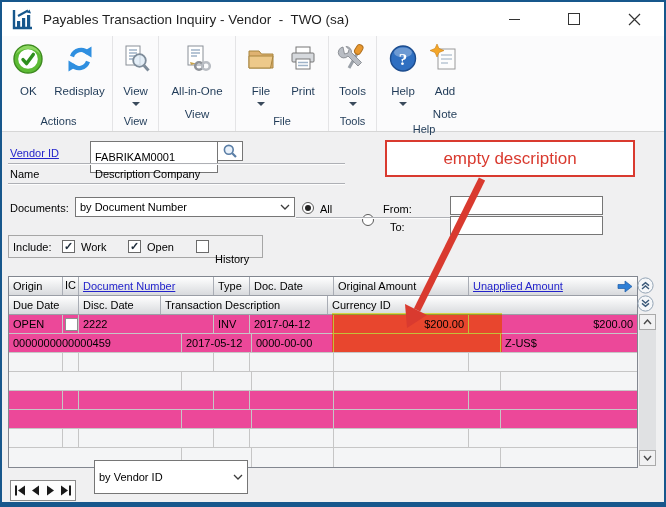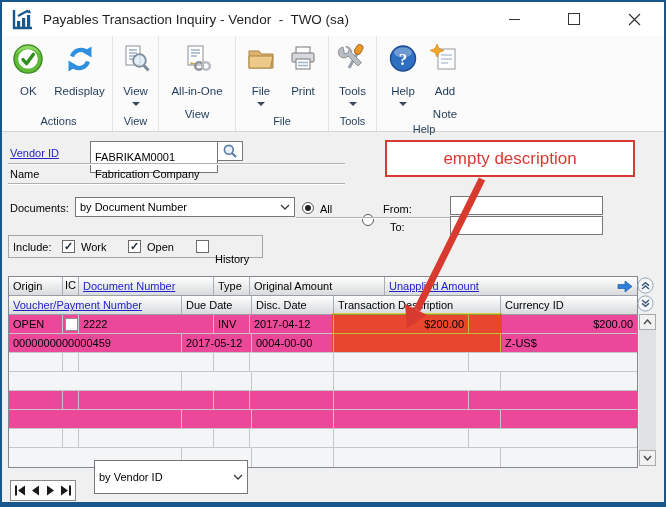--- a/index.html
+++ b/index.html
@@ -220,21 +220,21 @@
   <span class="abs link" style="left:10px;top:147px">Vendor ID</span>
   <div class="abs tbox" style="left:90px;top:141px;width:128px;height:32px">FABRIKAM0001</div>
   <div class="abs tbox" style="left:217px;top:141px;width:26px;height:20px;justify-content:center">
     <svg width="16" height="16" viewBox="0 0 16 16">
       <circle cx="6.8" cy="6.8" r="4.4" fill="#eaf2fb" stroke="#5a7ea6" stroke-width="1.6"></circle>
       <line x1="10.2" y1="10.2" x2="14" y2="14" stroke="#5a7ea6" stroke-width="2.2"></line>
     </svg>
   </div>
   <div class="abs etch" style="left:8px;top:163px;width:337px"></div>
   <span class="abs lab" style="left:10px;top:168px">Name</span>
-  <span class="abs lab" style="left:95px;top:168px">Fabrication Company</span>
+  <span class="abs lab" style="left:95px;top:168px">Description Company</span>
   <div class="abs etch" style="left:8px;top:183px;width:337px"></div>
 
   <span class="abs lab" style="left:10px;top:202px">Documents:</span>
   <div class="abs combo" style="left:75px;top:197px;width:220px;height:20px">
     <span>by Document Number</span>
     <svg width="10" height="6" viewBox="0 0 10 6">
       <polyline points="1,1 5,5 9,1" fill="none" stroke="#3c3c3c" stroke-width="1.3"></polyline>
     </svg>
   </div>
   <div class="abs radio sel" style="left:302px;top:202px"></div>
@@ -262,51 +262,51 @@
     <line x1="482" y1="179" x2="417" y2="310" stroke="#d93a2f" stroke-width="7"></line>
     <polygon points="407,328 405,304 427,315" fill="#d93a2f"></polygon>
   </svg>
 
   <div id="grid">
     <div class="g-row g-head">
       <div class="g-c w1a">Origin</div>
       <div class="g-c w1b">IC</div>
       <div class="g-c w1c link">Document Number</div>
       <div class="g-c w1d">Type</div>
+      <div class="g-c w1e">Doc. Date</div>
       <div class="g-c w1f">Original Amount</div>
       <div class="g-c" style="display:flex;justify-content:space-between;align-items:flex-start">
         <span class="link">Unapplied Amount</span>
         <svg width="16" height="13" viewBox="0 0 16 13" style="margin-top:0px">
           <polygon points="1,4.5 8,4.5 8,1 15,6.5 8,12 8,8.5 1,8.5" fill="#2f7fd6" stroke="#1c5ca8" stroke-width="0.7"></polygon>
         </svg>
       </div>
     </div>
     <div class="g-row g-head">
-      <div class="g-c w2a link">Voucher/Payment Number</div>
       <div class="g-c w2b">Due Date</div>
       <div class="g-c w2c">Disc. Date</div>
       <div class="g-c w2d">Transaction Description</div>
       <div class="g-c">Currency ID</div>
     </div>
 
     <div class="g-row">
       <div class="g-c w1a">OPEN</div>
       <div class="g-c w1b">
           <div class="icbox"></div>
         </div>
       <div class="g-c w1c">2222</div>
       <div class="g-c w1d">INV</div>
       <div class="g-c w1e">2017-04-12</div>
       <div class="g-c w1f amt">$200.00</div>
       <div class="g-c amt">$200.00</div>
     </div>
     <div class="g-row">
       <div class="g-c w2a">0000000000000459</div>
       <div class="g-c w2b">2017-05-12</div>
-      <div class="g-c w2c">0004-00-00</div>
+      <div class="g-c w2c">0000-00-00</div>
       <div class="g-c w2d"></div>
       <div class="g-c">Z-US$</div>
     </div>
 
     <div class="g-row shade">
       <div class="g-c w1a"></div>
         <div class="g-c w1b"></div>
         <div class="g-c w1c"></div>
         <div class="g-c w1d"></div>
         <div class="g-c w1e"></div>

